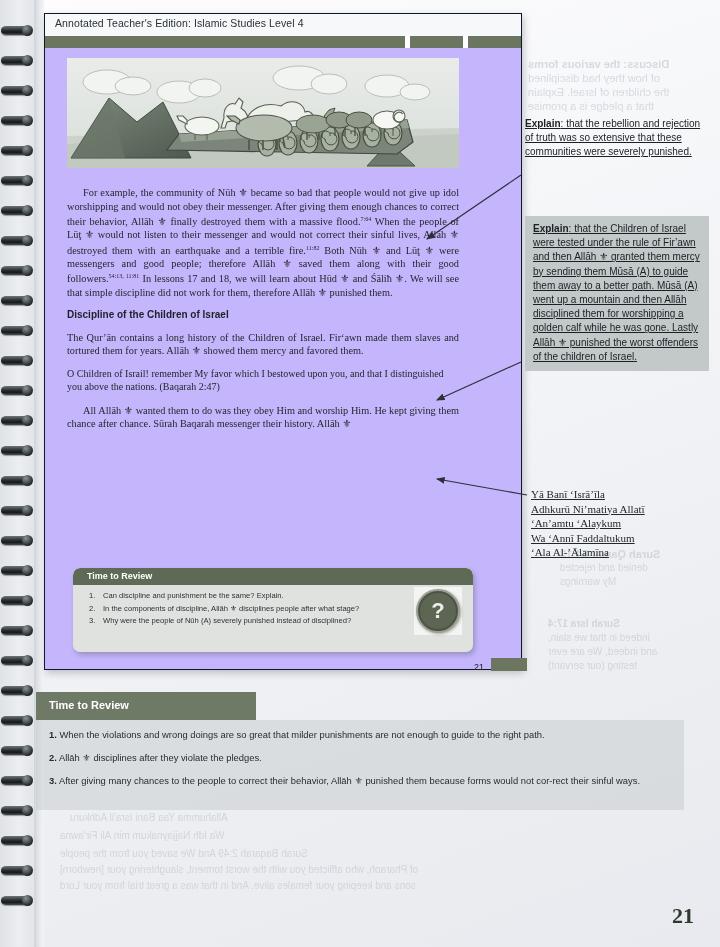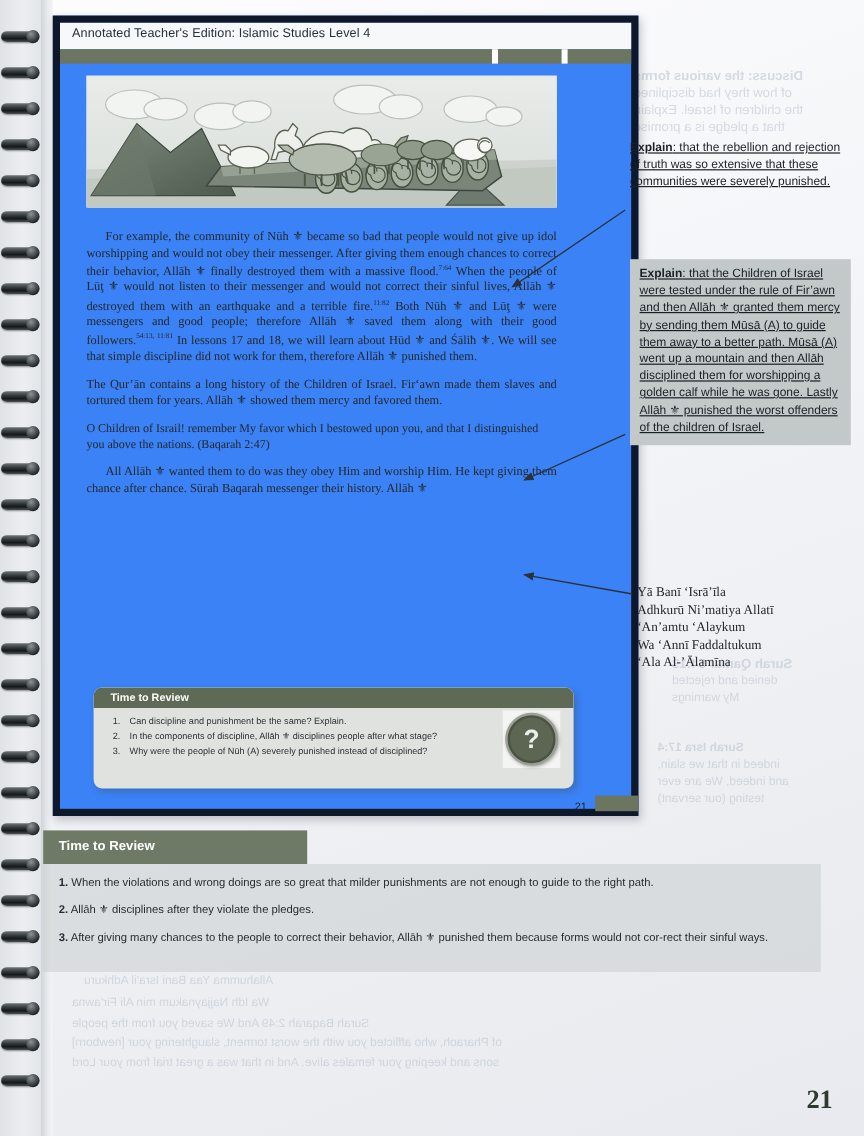--- a/index.html
+++ b/index.html
@@ -43,22 +43,22 @@
     border-radius:50%;
     background:radial-gradient(circle at 35% 30%,#8d9397,#23282b 70%);
   }
   #gutter{
     position:absolute;left:34px;top:0;width:10px;height:947px;
     background:linear-gradient(90deg,#cfd4d9,#e9ebee 60%,#f3f4f6);
   }
   
   #bookpage{
     position:absolute;left:44px;top:13px;width:476px;height:655px;
-    background:#3b82f6;
-    border:6px solid #0f172a;
+    background:#c4b5fd;
+    border:1px solid #0f172a;
     box-shadow:2px 3px 7px rgba(40,45,55,.25);
   }
   #hdrbar{
     position:absolute;left:0;top:0;width:476px;height:22px;
     background:#f7f8f9;
   }
   #hdrtitle{
     position:absolute;left:10px;top:3px;
     font-family:"Liberation Sans", sans-serif;
     font-size:10.5px;color:#27313a;letter-spacing:.1px;white-space:nowrap;
@@ -140,21 +140,21 @@
     font-size:10px;line-height:14.2px;color:#1b2026;text-decoration:underline;
   }
   #anno1{left:525px;top:117px;width:180px;}
   #anno2{
     left:525px;top:216px;width:168px;
     background:#c3c8c9;padding:6px 8px 7px 8px;
   }
   .anno b{font-weight:bold;}
   #translit{
     position:absolute;left:531px;top:487px;width:185px;
-    font-family:"Liberation Serif", serif;font-size:11px;line-height:14.5px;color:#23282c;
+    font-family:"Liberation Serif", serif;font-size:11px;line-height:14.5px;color:#23282c;text-decoration:underline;
   }
   
   #arrows{position:absolute;left:0;top:0;width:720px;height:947px;pointer-events:none;}
   
   #ansblock{
     position:absolute;left:36px;top:692px;width:648px;height:118px;
   }
   #anshead{
     position:absolute;left:0;top:0;width:220px;height:28px;
     background:#6f7a66;color:#fff;
@@ -334,20 +334,21 @@
           <path d="M314 70 L314 78 M326 70 L326 78" fill="none"></path>
         </g>
       </svg>
     </div>
 
     <div style="position:absolute;left:0;top:118px;width:392px;">
       <p class="para">
         <span>For example, the community of Nūh ⚜ became so bad that people would not give up idol worshipping and would not obey their messenger. After giving them enough chances to correct their behavior, Allāh ⚜ finally destroyed them with a massive flood.</span><sup>7:64</sup><span> When the people of Lūţ ⚜ would not listen to their messenger and would not correct their sinful lives, Allāh ⚜ destroyed them with an earthquake and a terrible fire.</span><sup>11:82</sup><span> Both Nūh ⚜ and Lūţ ⚜ were messengers and good people; therefore Allāh ⚜ saved them along with their good followers.</span><sup>54:13, 11:81</sup><span> In lessons 17 and 18, we will learn about Hūd ⚜ and Śāliħ ⚜. We will see that simple discipline did not work for them, therefore Allāh ⚜ punished them.</span>
       </p>
 
+      <div class="sub">Discipline of the Children of Israel</div>
 
       <p class="para" style="text-indent:0">The Qur’ān contains a long history of the Children of Israel. Fir‘awn made them slaves and tortured them for years. Allāh ⚜ showed them mercy and favored them.</p>
 
 
       <p class="trans">O Children of Israil! remember My favor which I bestowed upon you, and that I distinguished you above the nations. (Baqarah 2:47)</p>
 
       <p class="para">All Allāh ⚜ wanted them to do was they obey Him and worship Him. He kept giving them chance after chance. Sūrah Baqarah messenger their history. Allāh ⚜</p>
     </div>
 
     <div id="ttr">

